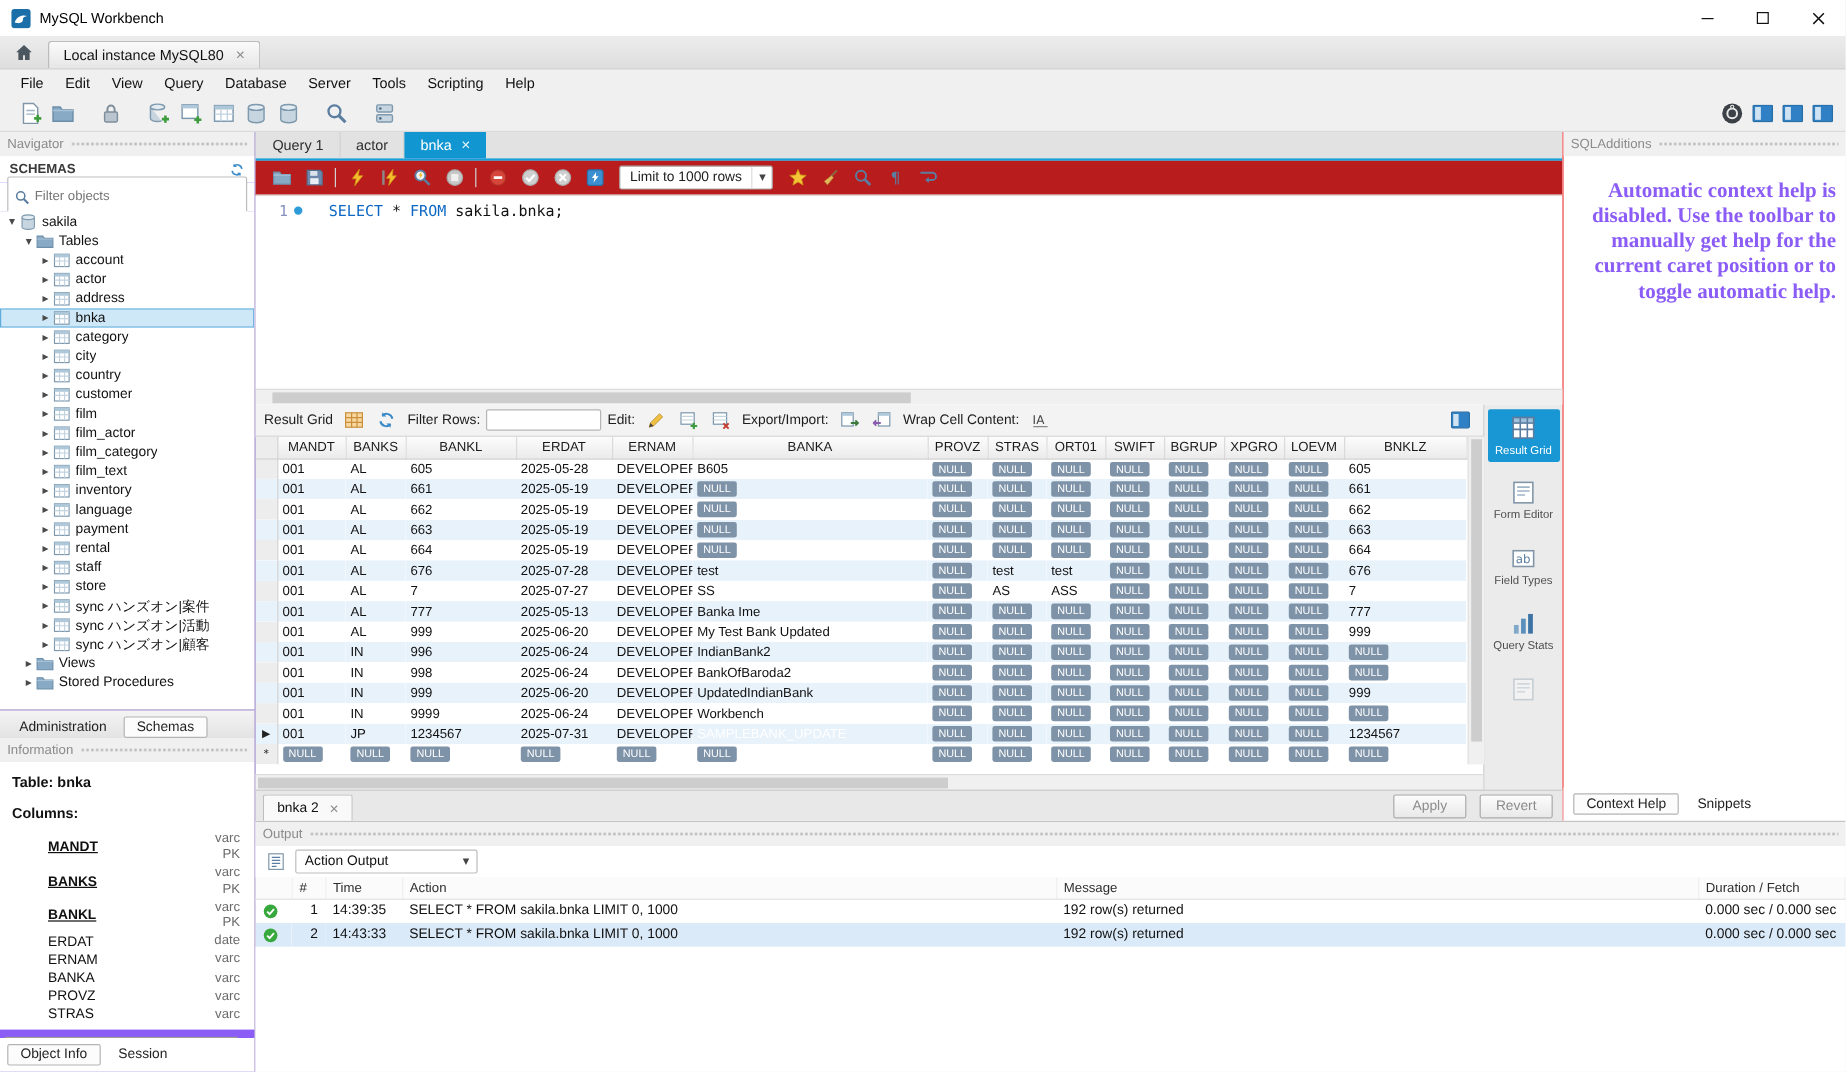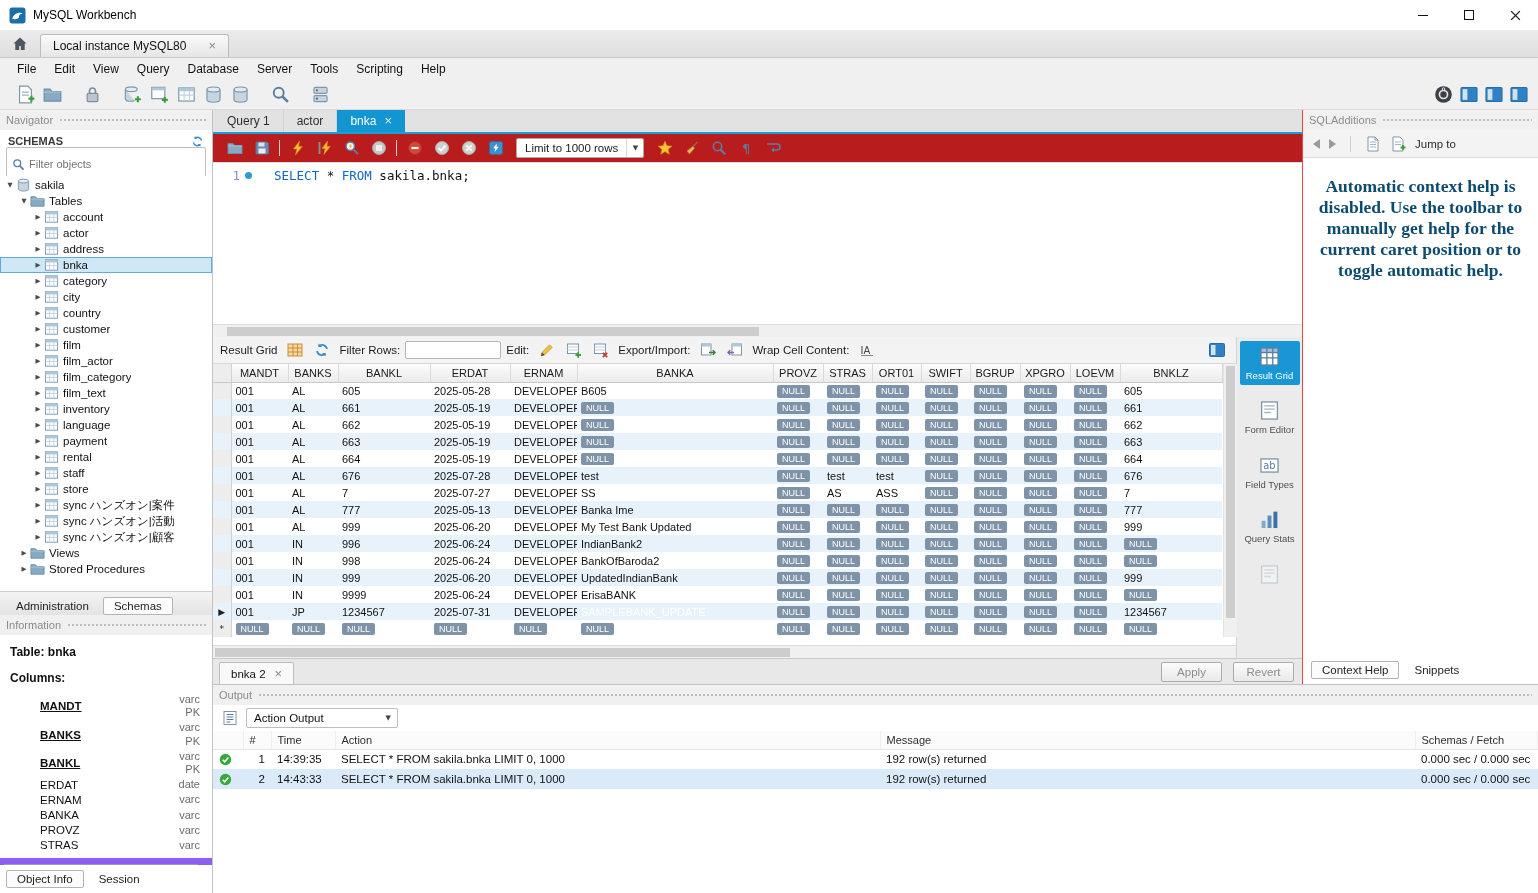--- a/index.html
+++ b/index.html
@@ -14,21 +14,21 @@
 .titlebar{height:30px;flex:0 0 30px;background:#fff;display:flex;align-items:center;padding-left:9px;position:relative}
 .titlebar .logo{width:17px;height:17px;margin-right:7px}
 .win-title{font-size:12px;color:#000}
 .winbtns{position:absolute;right:0;top:0;height:30px;display:flex}
 .winbtn{width:46px;display:flex;align-items:center;justify-content:center}
 .glyph-min{display:inline-block;width:10px;border-top:1.2px solid #111}
 .glyph-max{display:inline-block;width:10px;height:10px;border:1.2px solid #111}
 
 .conntabs{height:28px;flex:0 0 28px;background:linear-gradient(#ececec,#dedede);display:flex;border-bottom:1px solid #c9c9c9}
 .homebtn{width:40px;display:flex;align-items:center;justify-content:center}
-.conntab{margin-top:4px;display:flex;align-items:center;gap:22px;padding:0 12px;background:linear-gradient(#fafafa,#e6e6e6);border:1px solid #bcbcbc;border-bottom:none;border-radius:3px 3px 0 0;font-size:12px}
+.conntab{margin-top:4px;display:flex;align-items:center;gap:10px;padding:0 12px;background:linear-gradient(#fafafa,#e6e6e6);border:1px solid #bcbcbc;border-bottom:none;border-radius:3px 3px 0 0;font-size:12px}
 .xg{color:#8a8a8a;font-size:13px;line-height:10px}
 
 .menubar{height:22px;flex:0 0 22px;display:flex;align-items:center;padding-left:8px;background:#f0f0f0}
 .menu-item{padding:3px 9px}
 
 .maintb{height:30px;flex:0 0 30px;display:flex;align-items:center;padding-left:12px;border-bottom:1px solid #dadada;position:relative;background:#f0f0f0}
 #main-toolbar-icons{display:flex;align-items:center}
 .tbtn{width:27px;height:25px;display:flex;align-items:center;justify-content:center}
 .tgap{display:inline-block;width:13px}
 .tb-right{position:absolute;right:10px;display:flex;align-items:center;gap:7px}
@@ -121,21 +121,21 @@
 .subtabrow{height:26px;flex:0 0 26px;background:#e8e8e8;border-top:1px solid #c9c9c9;display:flex;align-items:flex-end;padding-left:6px;position:relative}
 .subtab{height:22px;display:flex;align-items:center;gap:9px;padding:0 11px;background:#f9f9f9;border:1px solid #bdbdbd;border-bottom:none;border-radius:2px 2px 0 0;font-size:11.5px}
 .applyrow{position:absolute;right:8px;top:3px;display:flex;gap:11px}
 .pbtn{min-width:61px;height:20px;display:flex;align-items:center;justify-content:center;background:linear-gradient(#fcfcfc,#e9e9e9);border:1px solid #acacac;border-radius:2px;font-size:11.5px;color:#8c8c8c;padding:0 10px}
 
 .rptb{height:28px;flex:0 0 28px;background:#f3f3f3;border-bottom:1px solid #ddd;display:flex;align-items:center;gap:9px;padding:0 10px;font-size:11.5px;color:#2c2c2c}
 .tri{width:0;height:0;border-style:solid;display:inline-block}
 .tri.l{border-width:5px 7px 5px 0;border-color:transparent #9b9b9b transparent transparent}
 .tri.r{border-width:5px 0 5px 7px;border-color:transparent transparent transparent #9b9b9b}
 .rpbody{flex:1;min-height:0;padding:18px 8px;overflow:hidden}
-.rphelp{font-family:"Liberation Serif",serif;font-size:17.5px;font-weight:bold;color:#0c4a6e;text-align:center;line-height:1.2}
+.rphelp{font-family:"Liberation Serif",serif;font-size:17.5px;font-weight:bold;color:#8b5cf6;text-align:right;line-height:1.2}
 .rptabs{height:28px;flex:0 0 28px;display:flex;align-items:center;gap:4px;padding:0 8px;background:#fff}
 
 .outctl{height:26px;flex:0 0 26px;display:flex;align-items:center;gap:8px;padding:0 9px;background:#fff}
 .outcombo{width:152px;height:20px;border:1px solid #bdbdbd;border-radius:2px;background:#fff;display:flex;align-items:center;justify-content:space-between;padding:0 2px 0 7px;font-size:11.5px}
 .outcombo .caret{padding:0 4px}
 table.outtbl{table-layout:fixed;border-collapse:collapse;width:100%}
 .outtbl th{height:18px;background:#fbfbfb;border-bottom:1px solid #e6e6e6;border-right:1px solid #efefef;font-weight:normal;font-size:11px;color:#2e2e2e;text-align:left;padding:0 6px;white-space:nowrap;overflow:hidden}
 .outtbl td{height:20px;font-size:11.5px;padding:0 6px;white-space:nowrap;overflow:hidden}
 .outtbl tr.alt td{background:#dbeaf8}
 .tr-right{text-align:right}
@@ -1147,21 +1147,21 @@
                         <td><span class="nullb">NULL</span></td>
                         <td>999</td>
                       </tr>
                       <tr>
                         <td class="mk"></td>
                         <td>001</td>
                         <td>IN</td>
                         <td>9999</td>
                         <td>2025-06-24</td>
                         <td>DEVELOPER</td>
-                        <td>ErisaBANK</td>
+                        <td>Workbench</td>
                         <td><span class="nullb">NULL</span></td>
                         <td><span class="nullb">NULL</span></td>
                         <td><span class="nullb">NULL</span></td>
                         <td><span class="nullb">NULL</span></td>
                         <td><span class="nullb">NULL</span></td>
                         <td><span class="nullb">NULL</span></td>
                         <td><span class="nullb">NULL</span></td>
                         <td><span class="nullb">NULL</span></td>
                       </tr>
                       <tr class="alt">
@@ -1251,32 +1251,20 @@
               <div class="pbtn">Apply</div>
               <div class="pbtn">Revert</div>
             </div>
           </div>
         </div>
 
         <div class="rightpanel">
           <div class="dhead">
             <span class="lbl">SQLAdditions</span>
             <span class="leader"></span>
-          </div>
-          <div class="rptb">
-            <span class="tri l"></span>
-            <span class="tri r"></span>
-            <span class="sep"></span>
-            <svg class="ic">
-                <use href="#i-doc"></use>
-              </svg>
-            <svg class="ic">
-                <use href="#i-docplus"></use>
-              </svg>
-            <span>Jump to</span>
           </div>
           <div class="rpbody">
             <div class="rphelp">Automatic context help is disabled. Use the toolbar to manually get help for the current caret position or to toggle automatic help.</div>
           </div>
           <div class="rptabs" id="rp-tabs">
               <div class="ftab active">Context Help</div>
               <div class="ftab">Snippets</div>
             </div>
         </div>
 
@@ -1305,21 +1293,21 @@
               <col style="width:535px">
               <col>
           </colgroup>
           <thead>
               <tr id="output-head-row">
                 <th></th>
                 <th class="tr-right">#</th>
                 <th>Time</th>
                 <th>Action</th>
                 <th>Message</th>
-                <th>Schemas / Fetch</th>
+                <th>Duration / Fetch</th>
               </tr>
             </thead>
           <tbody id="output-body">
               <tr>
                 <td class="oicon">
                   <svg class="ic sm">
                     <use href="#i-greencheck"></use>
                   </svg>
                 </td>
                 <td class="tr-right">1</td>

